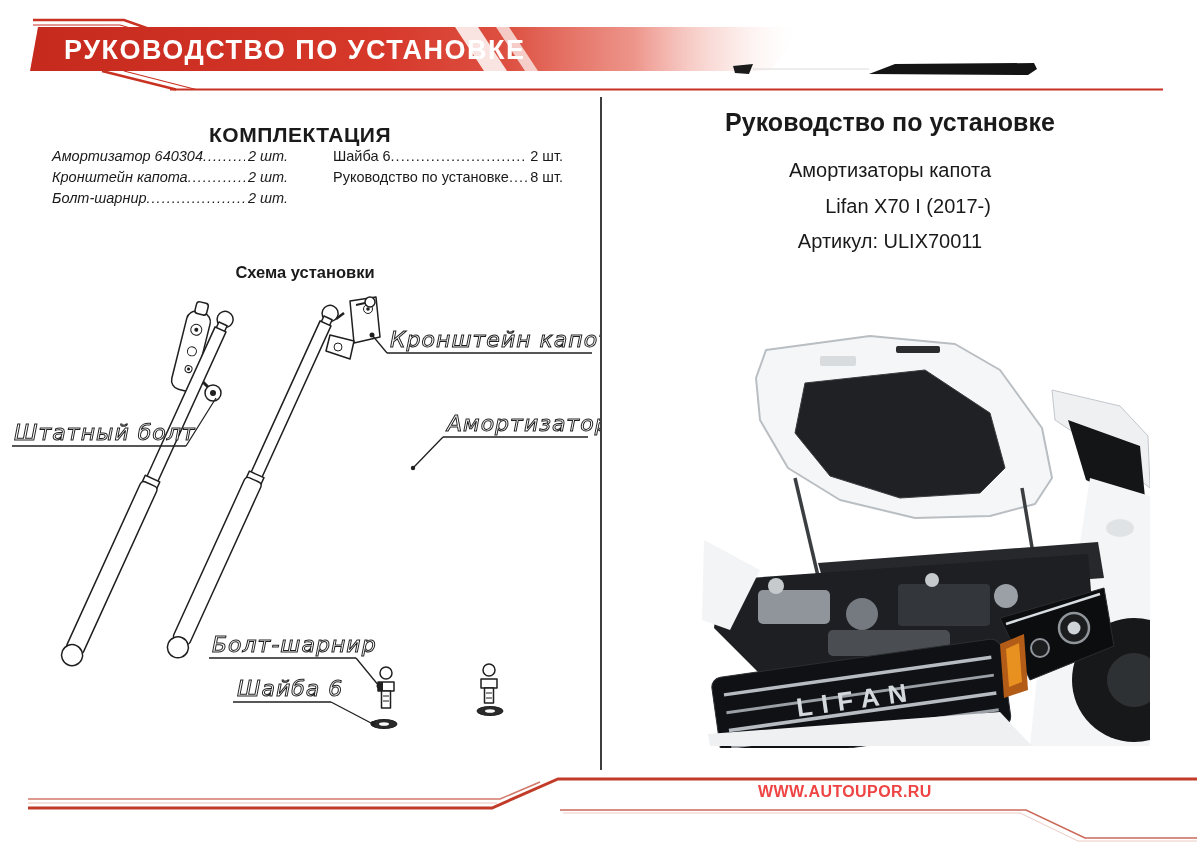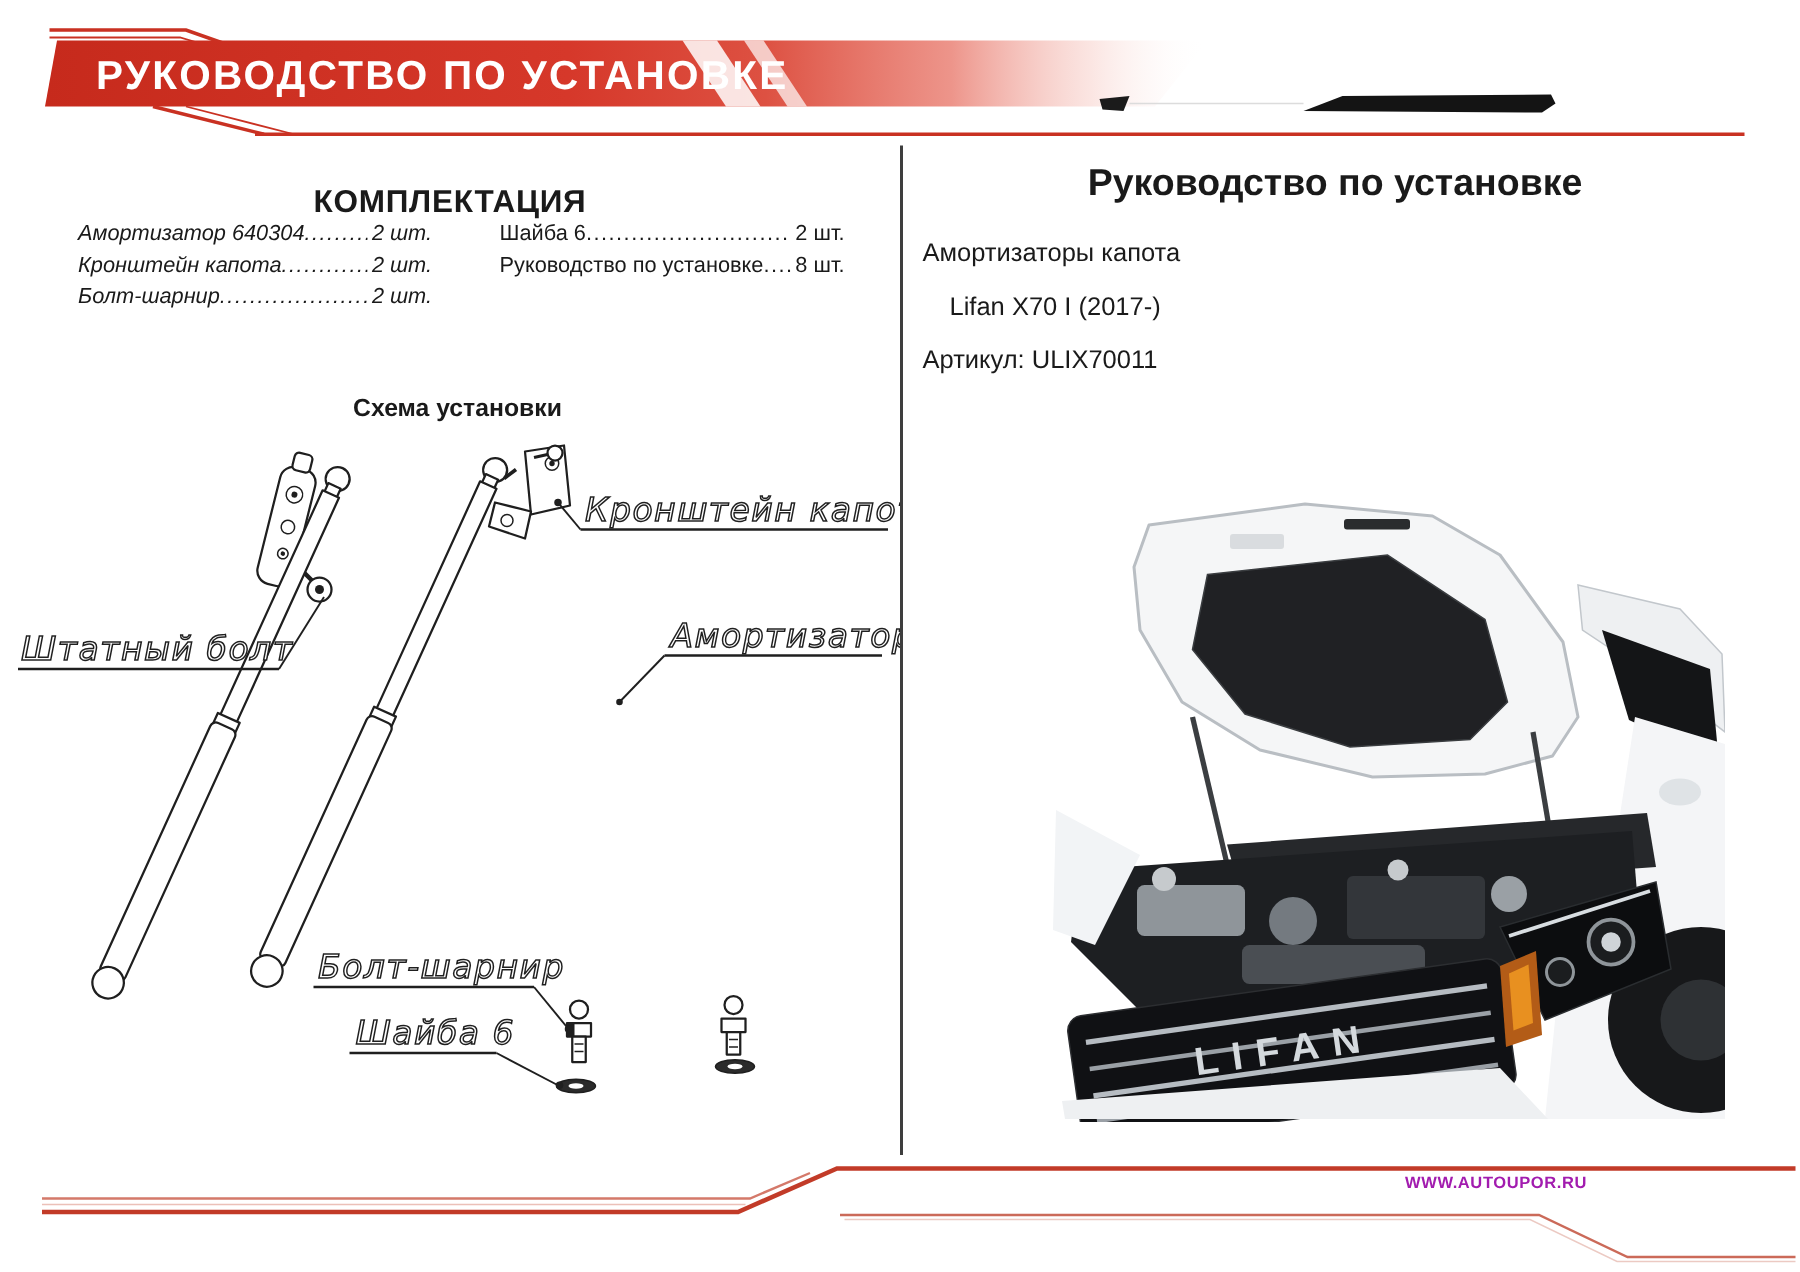--- a/index.html
+++ b/index.html
@@ -29,28 +29,28 @@
   #diagram-svg{left:0;top:295px;}
   .gost{font-family:"DejaVu Sans",sans-serif;font-style:italic;font-size:22px;letter-spacing:1px;
         fill:#ffffff;stroke:#1f1f1f;stroke-width:1;}
   .lead{stroke:#1f1f1f;stroke-width:1.3;fill:none;}
   .ul{stroke:#1f1f1f;stroke-width:1.7;}
   .part{fill:#ffffff;stroke:#1f1f1f;stroke-width:1.5;stroke-linejoin:round;}
   .part-thin{fill:none;stroke:#1f1f1f;stroke-width:1;}
 
   
   .product-title{left:601px;top:108px;width:578px;text-align:center;font-size:25px;font-weight:bold;}
-  .product-line{left:615px;width:578px;font-size:17px;}
+  .product-line{left:601px;width:578px;text-align:center;font-size:20px;}
   .p-sub{top:159px;} .p-model{top:195px;margin-left:18px;} .p-sku{top:230px;}
   #car-svg{left:700px;top:328px;}
 
   
   #footer-svg{left:0;top:766px;}
-  .site{left:758px;top:783px;width:300px;text-align:right;font-size:11px;font-weight:bold;
-        letter-spacing:.4px;color:#a21caf;}
+  .site{left:758px;top:783px;width:300px;text-align:left;font-size:16px;font-weight:bold;
+        letter-spacing:.4px;color:#ef4444;}
 </style>
 </head>
 <body>
 
 <svg id="header-svg" class="abs" width="1200" height="100">
   <defs>
     <linearGradient id="bannerGrad" x1="0" y1="0" x2="1" y2="0">
       <stop offset="0" stop-color="#c62a1c"></stop>
       <stop offset="0.45" stop-color="#d6382a"></stop>
       <stop offset="0.62" stop-color="#dd5142"></stop>

